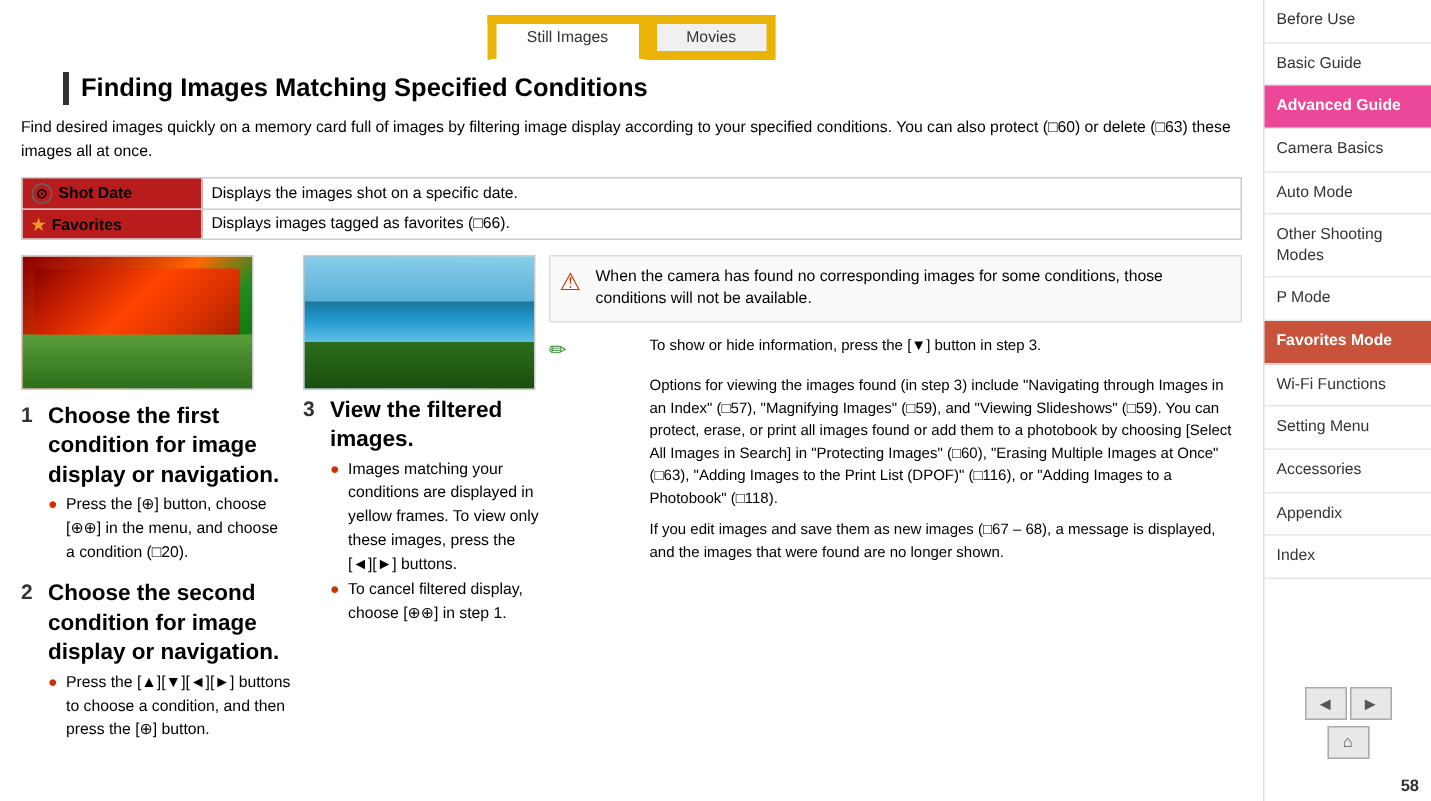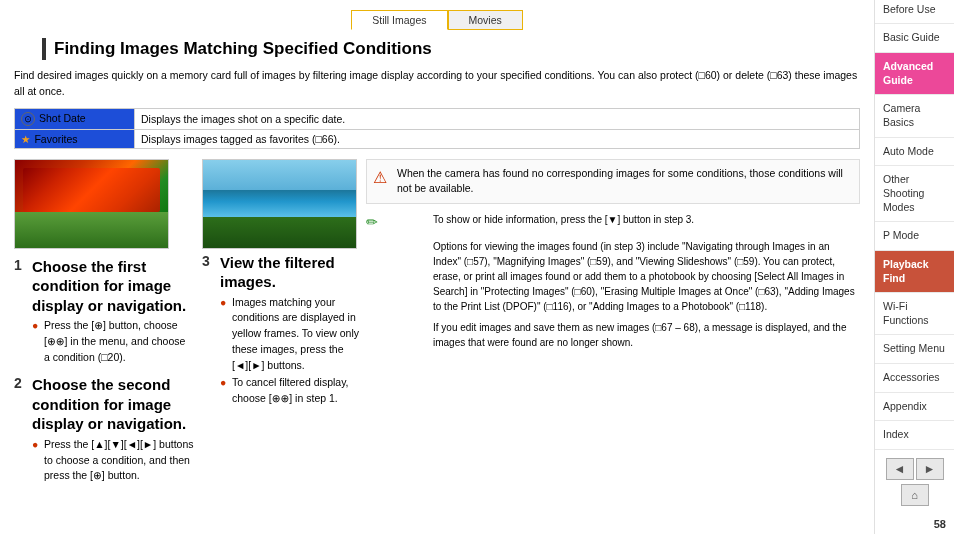--- a/index.html
+++ b/index.html
@@ -23,21 +23,21 @@
     
     .tab-bar {
       display: flex;
       justify-content: center;
       margin-bottom: 8px;
       gap: 0;
     }
     .tab {
       padding: 3px 20px;
       font-size: 10.5px;
-      border: 1px solid #eab308;
+      border: 6px solid #eab308;
       background: #f0f0f0;
       color: #333;
       cursor: pointer;
     }
     .tab.active {
       background: #fff;
       border-bottom: 1px solid #fff;
     }
 
     
@@ -66,22 +66,22 @@
       border-collapse: collapse;
       margin-bottom: 10px;
       font-size: 10.5px;
     }
     .conditions-table tr td {
       border: 1px solid #ccc;
       padding: 3px 6px;
     }
     .conditions-table tr td:first-child {
       width: 120px;
-      background: #1d4ed8;
-      font-weight: normal;
+      background: #b91c1c;
+      font-weight: bold;
     }
     .icon-circle {
       display: inline-block;
       width: 14px;
       height: 14px;
       border: 1px solid #666;
       border-radius: 50%;
       text-align: center;
       line-height: 12px;
       font-size: 9px;
@@ -220,26 +220,25 @@
     }
     .note-text {
       font-size: 10px;
       line-height: 1.5;
       color: #000;
       margin-left: 45px;
     }
 
     
     .sidebar {
-      width: 80px;
+      width: 112px;
       background: #fff;
       border-left: 1px solid #e0e0e0;
       display: flex;
       flex-direction: column;
-      justify-content: flex-end;
     }
 
     .sidebar-item {
       padding: 7px 8px;
       font-size: 10.5px;
       color: #333;
       border-bottom: 1px solid #e8e8e8;
       cursor: pointer;
       line-height: 1.3;
     }
@@ -429,21 +428,21 @@
 </div>
 
 <div class="sidebar">
   <div class="sidebar-item">Before Use</div>
   <div class="sidebar-item">Basic Guide</div>
   <div class="sidebar-item section-header">Advanced Guide</div>
   <div class="sidebar-item">Camera Basics</div>
   <div class="sidebar-item">Auto Mode</div>
   <div class="sidebar-item">Other Shooting Modes</div>
   <div class="sidebar-item">P Mode</div>
-  <div class="sidebar-item active">Playback Find</div>
+  <div class="sidebar-item active">Favorites Mode</div>
   <div class="sidebar-item">Wi-Fi Functions</div>
   <div class="sidebar-item">Setting Menu</div>
   <div class="sidebar-item">Accessories</div>
   <div class="sidebar-item">Appendix</div>
   <div class="sidebar-item">Index</div>
 
   <div class="sidebar-nav">
     <div class="nav-arrows">
       <div class="nav-btn">◄</div>
       <div class="nav-btn">►</div>

